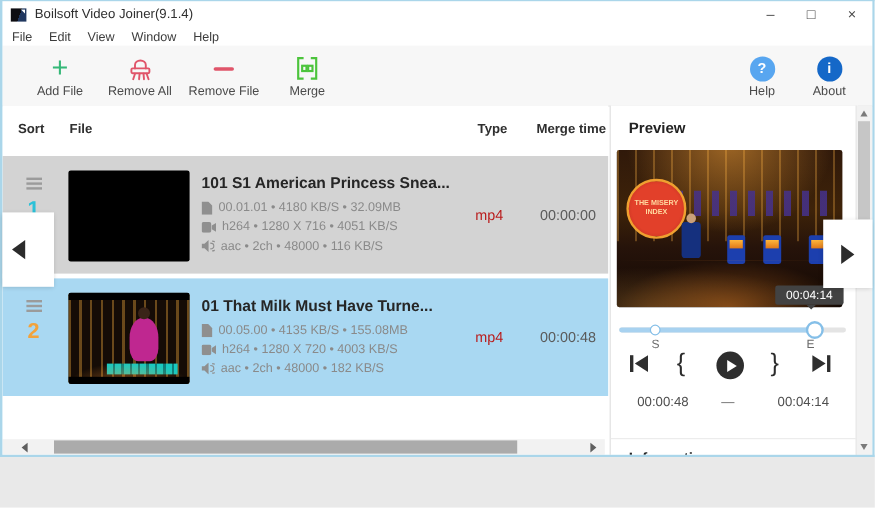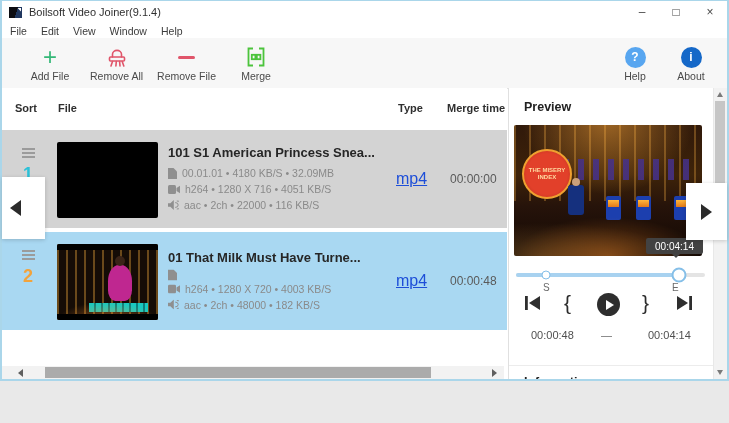--- a/index.html
+++ b/index.html
@@ -54,21 +54,21 @@
   .row-1{top:144px;background:#a9d8f2;}
   .sort-stack{position:absolute;left:13px;top:18px;width:26px;display:flex;flex-direction:column;align-items:center;}
   .drag-handle{display:flex;flex-direction:column;gap:2px;margin-bottom:5px;}
   .drag-handle i{display:block;width:13px;height:2px;background:#9b9b9b;}
   .sort-num{font-size:18px;font-weight:bold;line-height:22px;}
   .row-thumb{position:absolute;left:55px;top:12px;width:101px;height:76px;border-radius:2px;overflow:hidden;}
   .thumb-black{background:#000;}
   .meta{position:absolute;left:166px;top:50%;transform:translateY(-50%);width:226px;}
   .row-title{font-size:13px;font-weight:bold;color:#262626;margin-bottom:5px;white-space:nowrap;}
   .info-line{display:flex;align-items:center;gap:5px;font-size:10.5px;color:#8a8a8a;line-height:16px;white-space:nowrap;}
-  .type-cell{position:absolute;left:394px;top:50%;transform:translateY(-50%);font-size:16px;color:#1d4ed8;text-decoration:underline;}
+  .type-cell{position:absolute;left:394px;top:50%;transform:translateY(-50%);font-size:12px;color:#b91c1c;}
   .start-cell{position:absolute;left:448px;top:50%;transform:translateY(-50%);font-size:12px;color:#5a5a5a;}
 
   
   .thumb-show{background:#150c06;position:relative;}
   .t2-stripes{position:absolute;inset:0;background:repeating-linear-gradient(90deg,rgba(211,148,52,.45) 0 2px,rgba(30,15,5,0) 2px 9px);}
   .t2-arc{position:absolute;width:170px;height:170px;left:-56px;top:-62px;border:4px solid #f3ecd9;border-radius:50%;}
   .t2-person{position:absolute;left:50%;top:28%;width:24px;height:36px;background:#bf2790;border-radius:45% 45% 30% 30%;}
   .t2-person::before{content:"";position:absolute;left:7px;top:-9px;width:10px;height:10px;border-radius:50%;background:#3a2418;}
   .t2-keys{position:absolute;left:32%;bottom:8px;width:58%;height:9px;background:repeating-linear-gradient(90deg,#18c9c0 0 5px,#0b7f7c 5px 7px);}
   .t2-glow{position:absolute;left:0;bottom:0;width:100%;height:18px;background:radial-gradient(ellipse at 50% 100%,rgba(255,150,50,.5),transparent 70%);}
@@ -243,21 +243,21 @@
               <rect width="8" height="9" rx="1.5" fill="#8f8f8f"></rect>
               <path d="M8.5 3 12 .8v7.4L8.5 6z" fill="#8f8f8f"></path>
             </svg>
           <span>h264 • 1280 X 716 • 4051 KB/S</span>
         </div>
         <div class="info-line">
           <svg width="11" height="10" viewBox="0 0 11 10">
               <path d="M0 3.2v3.6h2.4L5.8 10V0L2.4 3.2z" fill="#8f8f8f"></path>
               <path d="M7.2 2.6a3 2.4 0 0 1 0 4.8M8.8 1a5 4 0 0 1 0 8" stroke="#8f8f8f" fill="none" stroke-width="1"></path>
             </svg>
-          <span>aac • 2ch • 22000 • 116 KB/S</span>
+          <span>aac • 2ch • 48000 • 116 KB/S</span>
         </div>
       </div>
       <span class="type-cell">mp4</span>
       <span class="start-cell">00:00:00</span>
     </div>
 
     <div class="file-row row-1">
       <div class="sort-stack">
         <span class="drag-handle">
             <i></i>
@@ -274,20 +274,21 @@
         <div class="t2-glow"></div>
         <div class="t2-bar top"></div>
         <div class="t2-bar bot"></div>
       </div>
       <div class="meta">
         <div class="row-title">01 That Milk Must Have Turne...</div>
         <div class="info-line">
           <svg width="9" height="11" viewBox="0 0 9 11">
               <path d="M0 0h5.5L9 3.5V11H0z" fill="#8f8f8f"></path>
             </svg>
+          <span>00.05.00 • 4135 KB/S • 155.08MB</span>
         </div>
         <div class="info-line">
           <svg width="12" height="9" viewBox="0 0 12 9">
               <rect width="8" height="9" rx="1.5" fill="#8f8f8f"></rect>
               <path d="M8.5 3 12 .8v7.4L8.5 6z" fill="#8f8f8f"></path>
             </svg>
           <span>h264 • 1280 X 720 • 4003 KB/S</span>
         </div>
         <div class="info-line">
           <svg width="11" height="10" viewBox="0 0 11 10">

